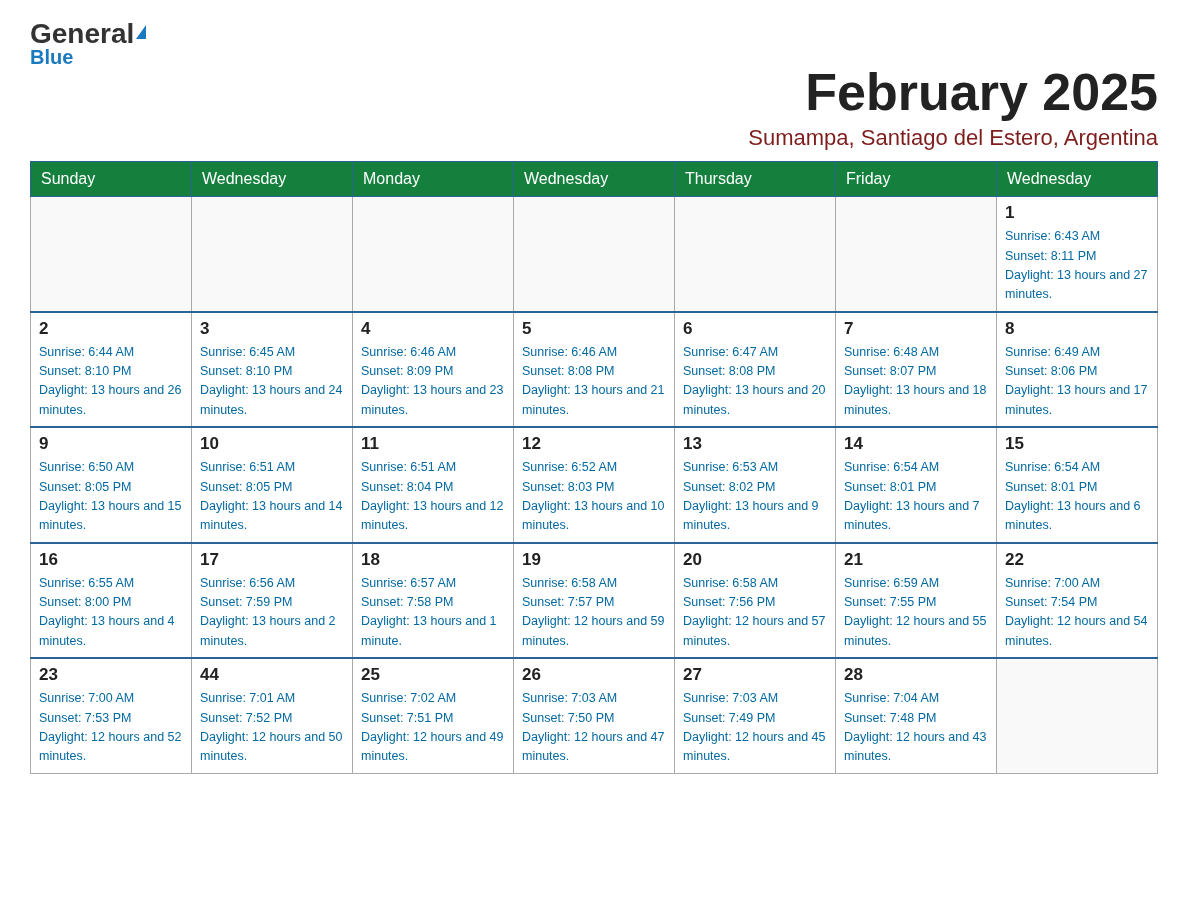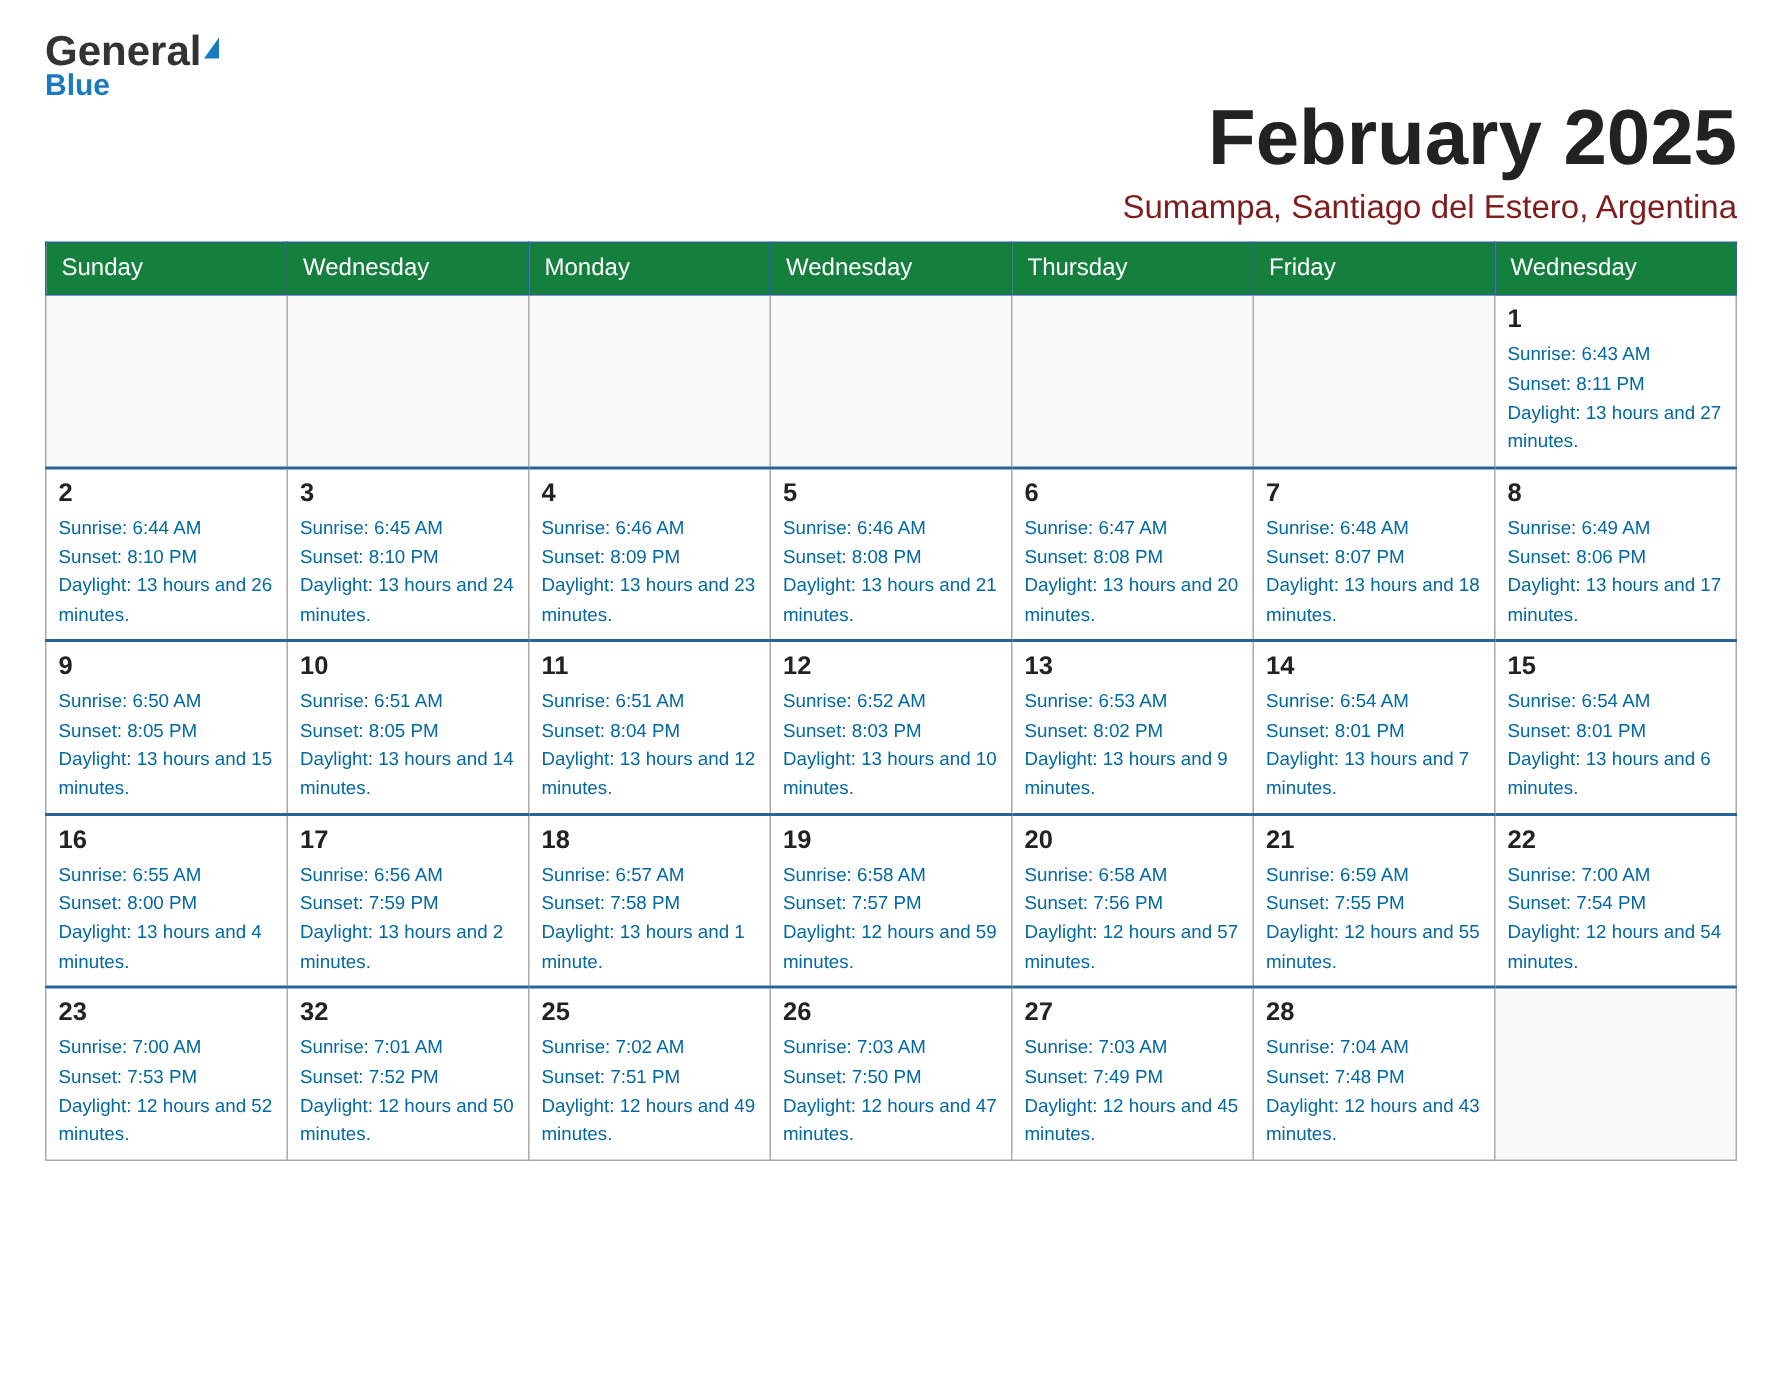--- a/index.html
+++ b/index.html
@@ -230,21 +230,21 @@
           <div class="day-number">22</div>
           <div class="day-info">Sunrise: 7:00 AM<br>Sunset: 7:54 PM<br>Daylight: 12 hours and 54 minutes.</div>
         </td>
       </tr>
       <tr class="row-divider">
         <td>
           <div class="day-number">23</div>
           <div class="day-info">Sunrise: 7:00 AM<br>Sunset: 7:53 PM<br>Daylight: 12 hours and 52 minutes.</div>
         </td>
         <td>
-          <div class="day-number">32</div>
+          <div class="day-number">44</div>
           <div class="day-info">Sunrise: 7:01 AM<br>Sunset: 7:52 PM<br>Daylight: 12 hours and 50 minutes.</div>
         </td>
         <td>
           <div class="day-number">25</div>
           <div class="day-info">Sunrise: 7:02 AM<br>Sunset: 7:51 PM<br>Daylight: 12 hours and 49 minutes.</div>
         </td>
         <td>
           <div class="day-number">26</div>
           <div class="day-info">Sunrise: 7:03 AM<br>Sunset: 7:50 PM<br>Daylight: 12 hours and 47 minutes.</div>
         </td>

